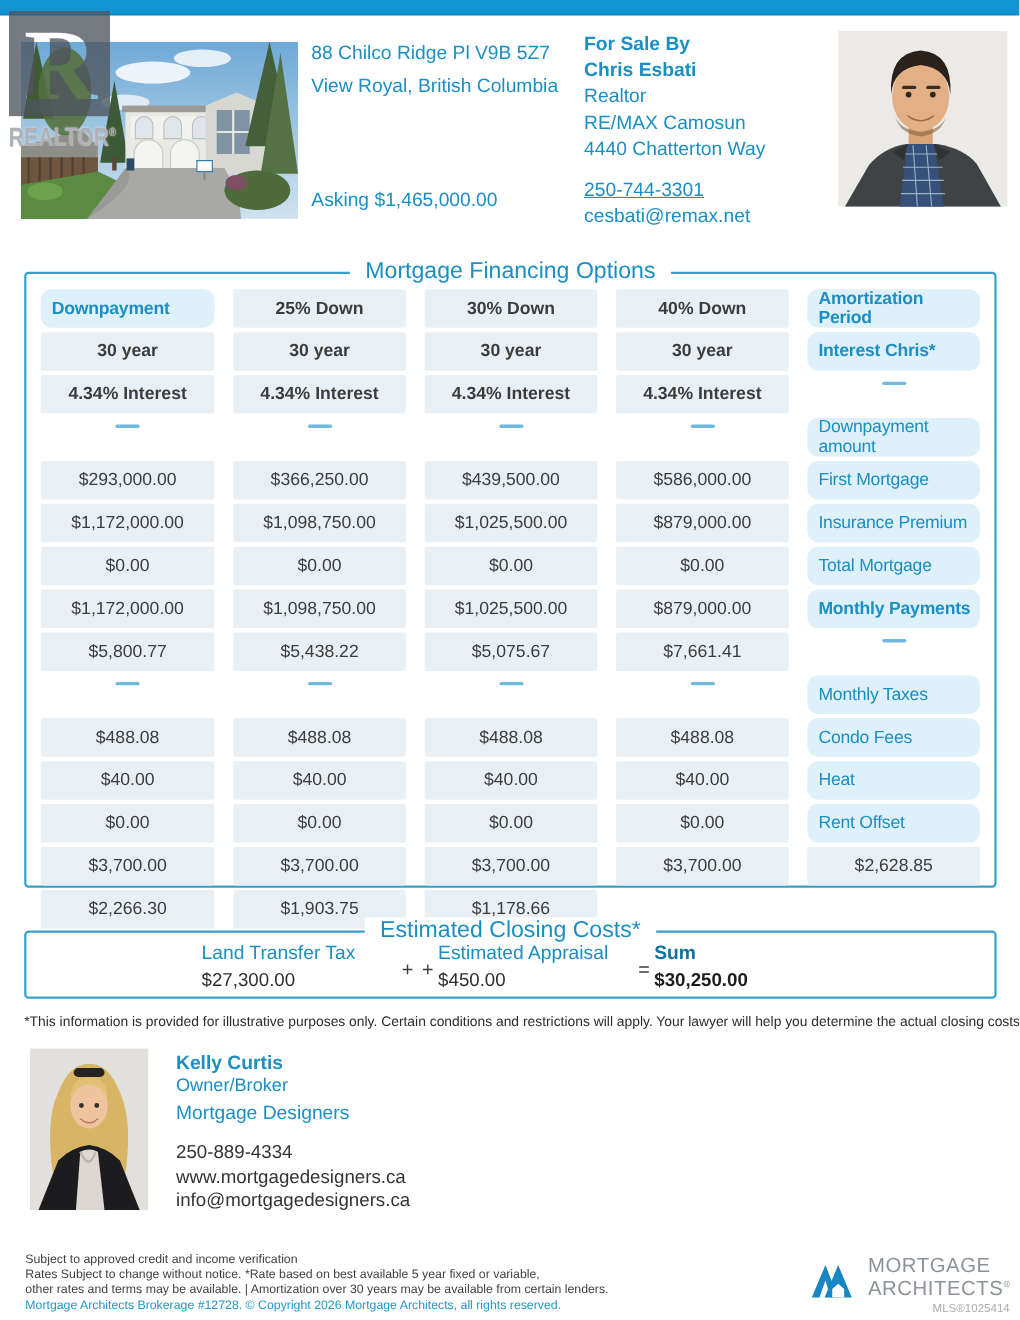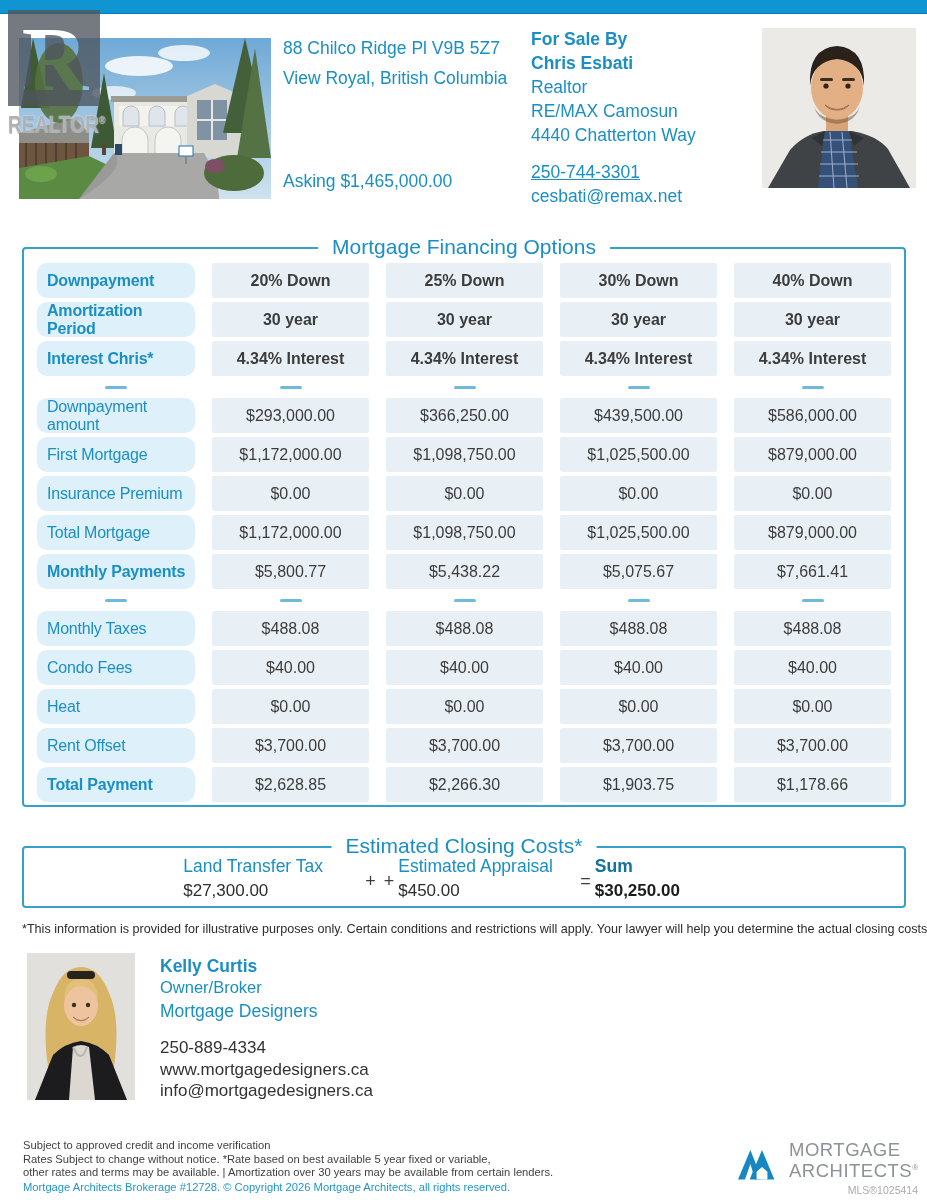--- a/index.html
+++ b/index.html
@@ -182,21 +182,20 @@
         <circle cx="64" cy="58" r="2.6"></circle>
         <circle cx="86" cy="58" r="2.6"></circle>
       </g>
     <path d="M63,77 Q75,86 87,77 Q83,82 75,82 Q67,82 63,77 Z" fill="#fff" stroke="#a06a4a" stroke-width="1"></path>
   </svg>
 
   <section class="panel fin-panel">
     <div class="panel-title">Mortgage Financing Options</div>
     <div class="fin-grid" id="fin-grid">
         <div class="cell lbl b">Downpayment</div>
-        <div class="cell b">20% Down</div>
         <div class="cell b">25% Down</div>
         <div class="cell b">30% Down</div>
         <div class="cell b">40% Down</div>
         <div class="cell lbl b">Amortization Period</div>
         <div class="cell b">30 year</div>
         <div class="cell b">30 year</div>
         <div class="cell b">30 year</div>
         <div class="cell b">30 year</div>
         <div class="cell lbl b">Interest Chris*</div>
         <div class="cell b">4.34% Interest</div>
@@ -271,21 +270,20 @@
         <div class="cell lbl">Heat</div>
         <div class="cell">$0.00</div>
         <div class="cell">$0.00</div>
         <div class="cell">$0.00</div>
         <div class="cell">$0.00</div>
         <div class="cell lbl">Rent Offset</div>
         <div class="cell">$3,700.00</div>
         <div class="cell">$3,700.00</div>
         <div class="cell">$3,700.00</div>
         <div class="cell">$3,700.00</div>
-        <div class="cell lbl b">Total Payment</div>
         <div class="cell">$2,628.85</div>
         <div class="cell">$2,266.30</div>
         <div class="cell">$1,903.75</div>
         <div class="cell">$1,178.66</div>
       </div>
   </section>
 
   <section class="panel close-panel">
     <div class="panel-title">Estimated Closing Costs*</div>
     <div class="close-row" id="close-row">

